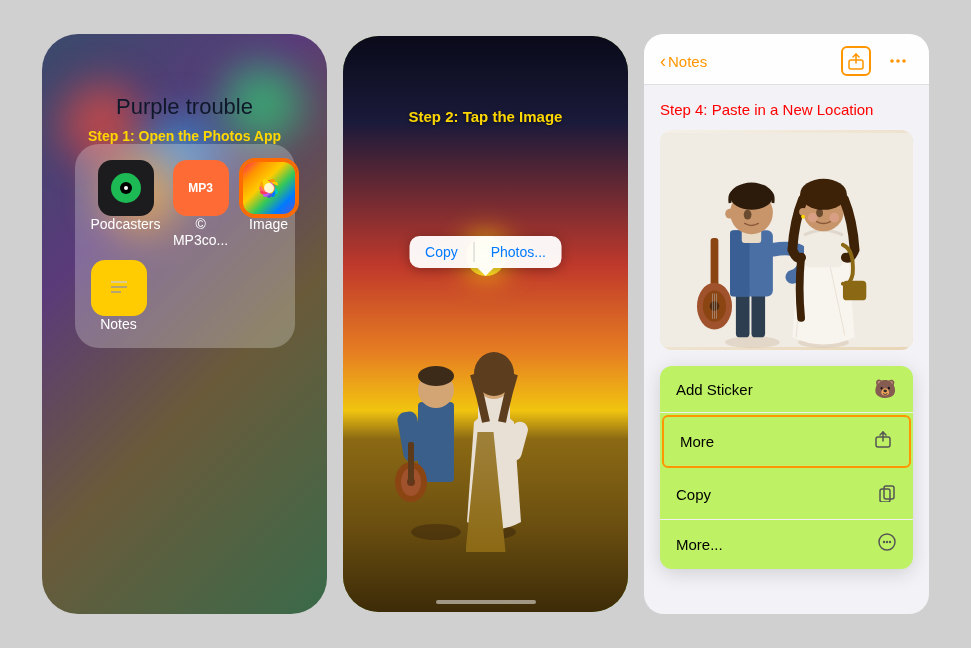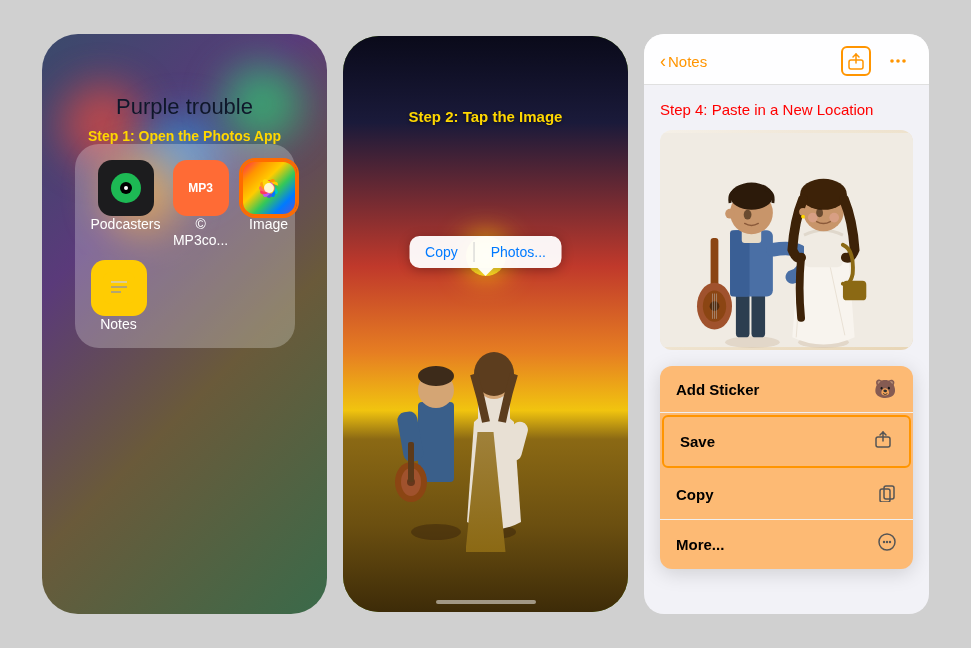--- a/index.html
+++ b/index.html
@@ -257,25 +257,24 @@
       height: 220px;
       border-radius: 12px;
       overflow: hidden;
       position: relative;
       background: linear-gradient(135deg, #f5f0e8 0%, #e8d5b5 100%);
       margin-bottom: 16px;
     }
 
     
     .context-menu {
-      background: #fdba74;
+      background: #bef264;
       border-radius: 12px;
       overflow: hidden;
       box-shadow: 0 4px 20px rgba(0,0,0,0.15);
-      font-weight: bold;
     }
     .context-menu-item {
       display: flex;
       align-items: center;
       justify-content: space-between;
       padding: 12px 16px;
       font-size: 15px;
       border-bottom: 1px solid #f0f0f0;
       cursor: pointer;
     }
@@ -526,21 +525,21 @@
         <circle cx="179" cy="87" r="5" fill="#FFB6C1" opacity="0.3"></circle>
       </svg>
     </div>
 
     <div class="context-menu">
       <div class="context-menu-item">
         <span class="menu-label">Add Sticker</span>
         <span class="context-menu-icon">🐻</span>
       </div>
       <div class="context-menu-item save-item">
-        <span class="menu-label">Save</span>
+        <span class="menu-label">More</span>
         <span class="context-menu-icon">
           <svg width="20" height="20" viewBox="0 0 20 20">
             <rect x="3" y="8" width="14" height="10" rx="2" fill="none" stroke="#555" stroke-width="1.5"></rect>
             <polyline points="7,6 10,3 13,6" fill="none" stroke="#555" stroke-width="1.5" stroke-linecap="round"></polyline>
             <line x1="10" y1="3" x2="10" y2="12" stroke="#555" stroke-width="1.5" stroke-linecap="round"></line>
           </svg>
         </span>
       </div>
       <div class="context-menu-item">
         <span class="menu-label">Copy</span>

